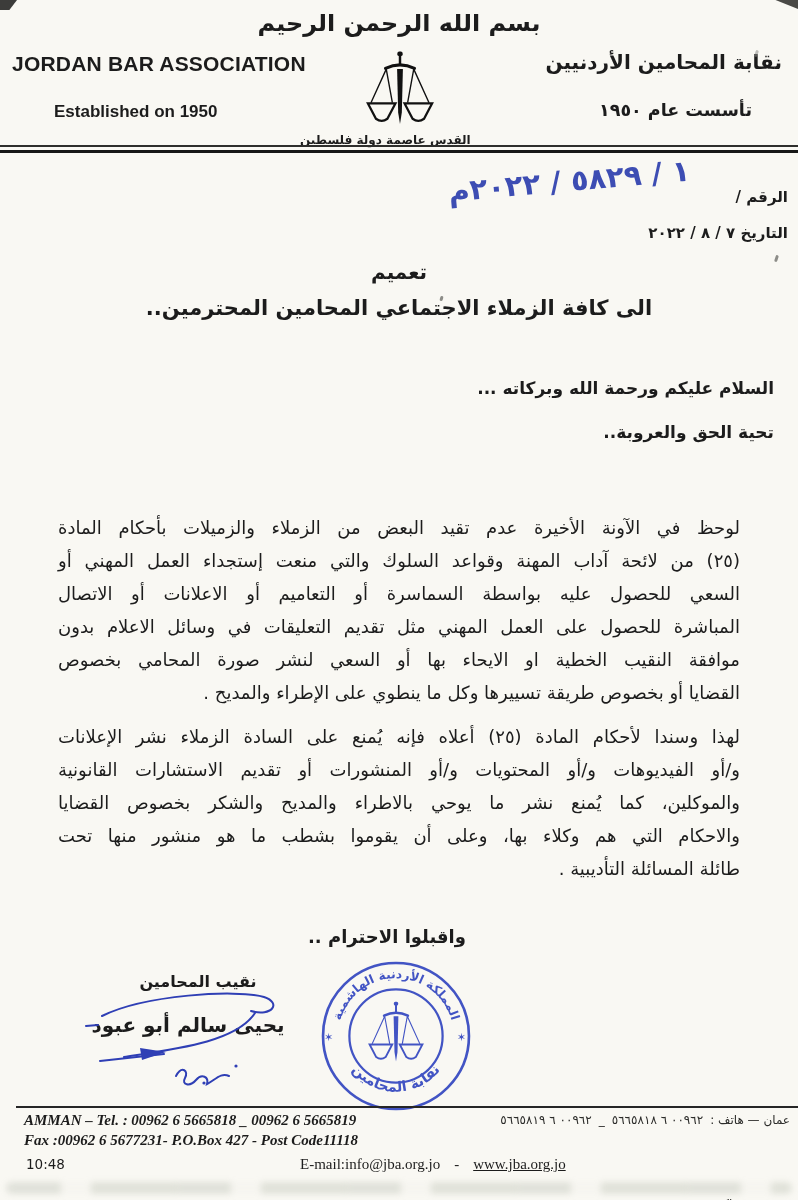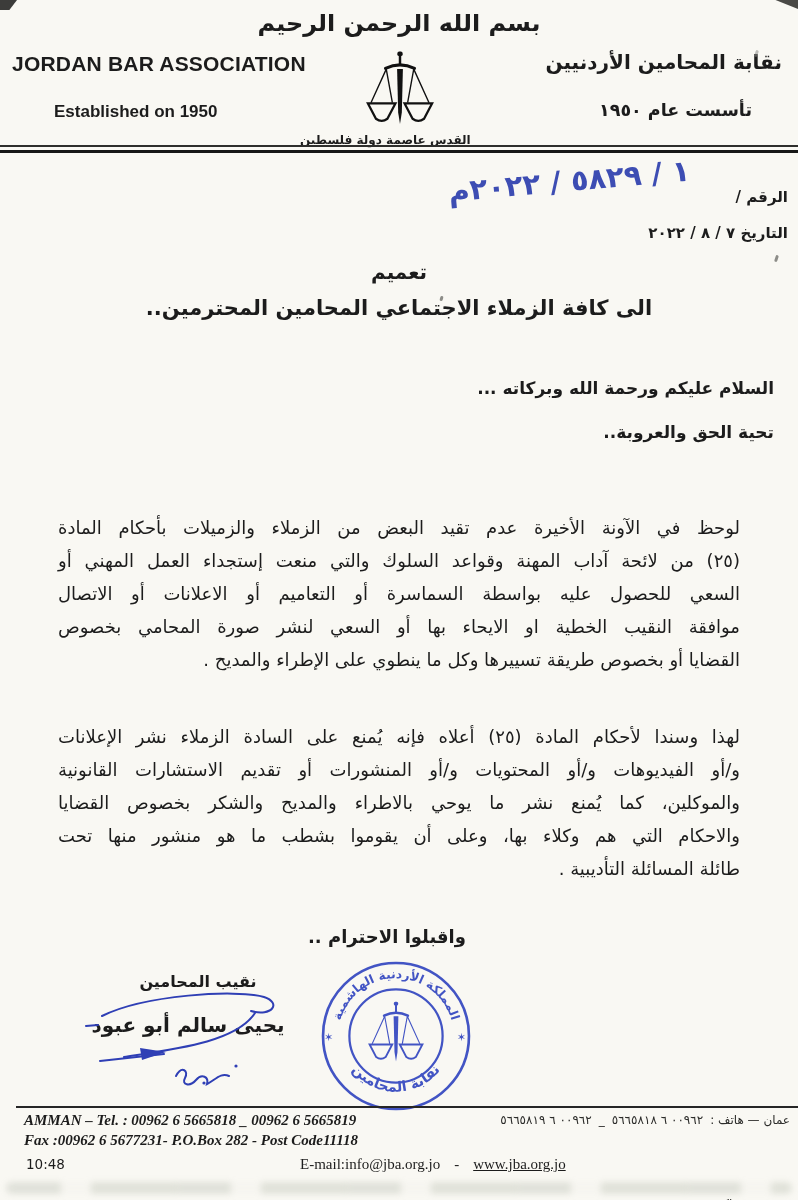--- a/index.html
+++ b/index.html
@@ -99,20 +99,21 @@
 
   <div class="abs heading">تعميم</div>
   <div class="abs addressee">الى كافة الزملاء الاجتماعي المحامين المحترمين..</div>
   <div class="abs greet greet1">السلام عليكم ورحمة الله وبركاته ...</div>
   <div class="abs greet greet2">تحية الحق والعروبة..</div>
 
   <div class="abs para para1">
     <div class="bline">لوحظ في الآونة الأخيرة عدم تقيد البعض من الزملاء والزميلات بأحكام المادة</div>
     <div class="bline">(٢٥) من لائحة آداب المهنة وقواعد السلوك والتي منعت إستجداء العمل المهني أو</div>
     <div class="bline">السعي للحصول عليه بواسطة السماسرة أو التعاميم أو الاعلانات أو الاتصال</div>
+    <div class="bline">المباشرة للحصول على العمل المهني مثل تقديم التعليقات في وسائل الاعلام بدون</div>
     <div class="bline">موافقة النقيب الخطية او الايحاء بها أو السعي لنشر صورة المحامي بخصوص</div>
     <div class="bline end">القضايا أو بخصوص طريقة تسييرها وكل ما ينطوي على الإطراء والمديح .</div>
   </div>
   <div class="abs para para2">
     <div class="bline">لهذا وسندا لأحكام المادة (٢٥) أعلاه فإنه يُمنع على السادة الزملاء نشر الإعلانات</div>
     <div class="bline">و/أو الفيديوهات و/أو المحتويات و/أو المنشورات أو تقديم الاستشارات القانونية</div>
     <div class="bline">والموكلين، كما يُمنع نشر ما يوحي بالاطراء والمديح والشكر بخصوص القضايا</div>
     <div class="bline">والاحكام التي هم وكلاء بها، وعلى أن يقوموا بشطب ما هو منشور منها تحت</div>
     <div class="bline end">طائلة المسائلة التأديبية .</div>
   </div>
@@ -149,21 +150,21 @@
     </text>
     <text x="4" y="80" font-size="11" fill="#4254c4">✶</text>
     <text x="135" y="80" font-size="11" fill="#4254c4">✶</text>
     <g transform="translate(44,40) scale(0.62)" color="#4254c4">
       <use href="#scales"></use>
     </g>
   </svg>
 
   <div class="abs foot-rule"></div>
   <div class="abs f-en f-en1">AMMAN – Tel. : 00962 6 5665818 _ 00962 6 5665819</div>
-  <div class="abs f-en f-en2">Fax :00962 6 5677231- P.O.Box 282 - Post Code11118</div>
+  <div class="abs f-en f-en2">Fax :00962 6 5677231- P.O.Box 427 - Post Code11118</div>
   <div class="abs f-time">10:48</div>
   <div class="abs f-email-row">
     <span>E-mail:info@jba.org.jo</span>
     <span>-</span>
     <span class="f-web">www.jba.org.jo</span>
   </div>
   <div class="abs f-ar f-ar1">
     <bdi>٠٠٩٦٢ ٦ ٥٦٦٥٨١٩</bdi>
     <bdi>_</bdi>
     <bdi>٠٠٩٦٢ ٦ ٥٦٦٥٨١٨</bdi>

